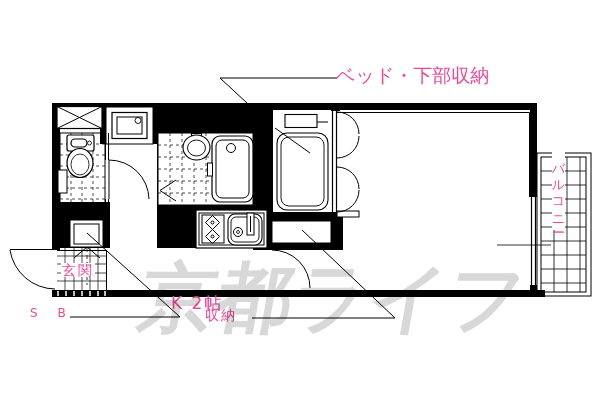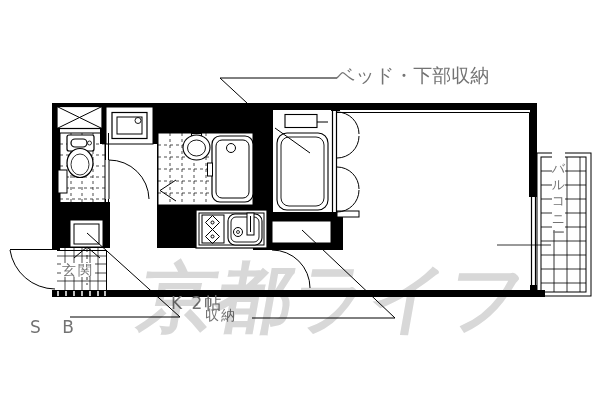--- a/index.html
+++ b/index.html
@@ -3,29 +3,29 @@
 <meta charset="utf-8">
 <style>
   html,body{margin:0;padding:0;background:#fff;}
   .stage{
     position:relative;width:600px;height:400px;background:#ffffff;
     font-family:"DejaVu Sans","Liberation Sans",sans-serif;
     overflow:hidden;
   }
   .stage svg{position:absolute;left:0;top:0;}
   .lbl{
-    position:absolute;color:#737373;line-height:1;white-space:nowrap;
+    position:absolute;color:#ec4899;line-height:1;white-space:nowrap;
     font-family:"DejaVu Sans","Liberation Sans",sans-serif;
   }
   .lbl-bed{left:336px;top:66px;font-size:19px;}
   .lbl-room{left:406px;top:183px;font-size:19px;letter-spacing:2px;}
   .lbl-kitchen{left:171px;top:259px;font-size:17px;letter-spacing:2px;margin-top:36px;}
   .lbl-entrance{left:61px;top:263px;font-size:14px;background:#fff;padding:0 1px;letter-spacing:2px;}
   .lbl-storage{left:205px;top:308px;font-size:14px;letter-spacing:2px;}
-  .lbl-sb{left:30px;top:307px;font-size:17px;letter-spacing:8px;margin-top:12px;}
+  .lbl-sb{left:30px;top:307px;font-size:12px;letter-spacing:8px;}
   .lbl-balcony{
     left:552px;top:152px;font-size:13px;background:#fff;padding:2px 0;
     writing-mode:vertical-rl;text-orientation:upright;letter-spacing:3px;
   }
   .watermark{
     position:absolute;left:140px;top:248px;font-size:76px;font-weight:bold;
     color:#d8d8d8;transform:skewX(-10deg);letter-spacing:0px;
     mix-blend-mode:multiply;pointer-events:none;z-index:5;white-space:nowrap;
   }
 </style>

